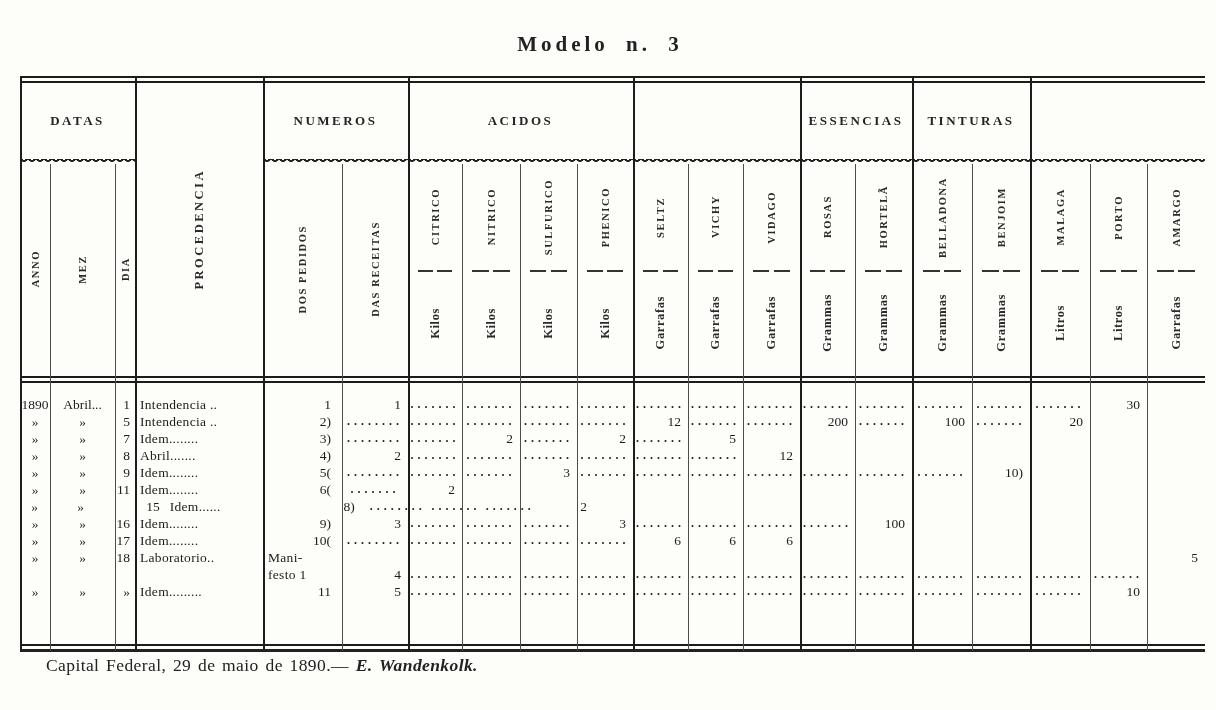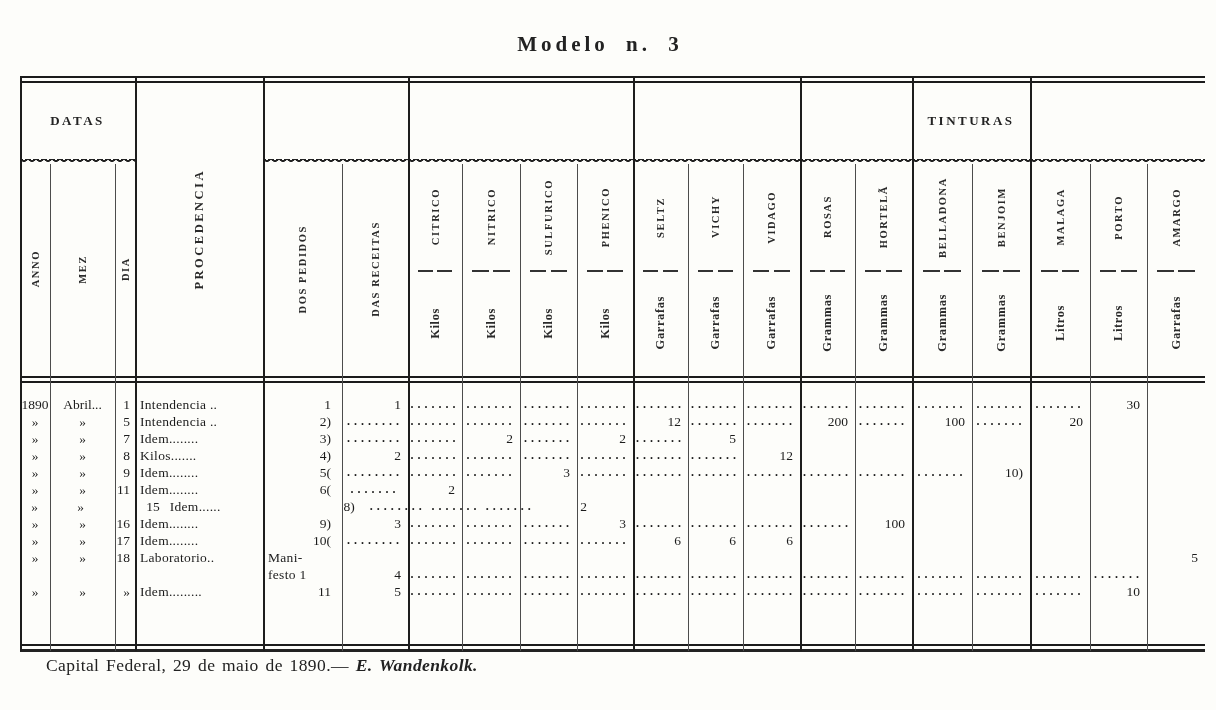--- a/index.html
+++ b/index.html
@@ -75,23 +75,26 @@
 
 <div class="table">
   <div class="hrule hr1"></div>
   <div class="hrule hr2"></div>
   <div class="hrule hr3"></div>
   <div class="hrule hr4"></div>
   <div class="hrule hr5"></div>
   <div class="hrule hr6"></div>
 <div class="gtitle" style="left: 0px; width: 115px; text-align: center;">DATAS</div>
     <div class="wavy" style="left: 0px; width: 115px;"></div>
+    <div class="gtitle" style="left: 243px; width: 145px;">NUMEROS</div>
     <div class="wavy" style="left: 243px; width: 145px;"></div>
+    <div class="gtitle" style="left: 388px; width: 225px;">ACIDOS</div>
     <div class="wavy" style="left: 388px; width: 225px;"></div>
     <div class="wavy" style="left: 613px; width: 167px;"></div>
+    <div class="gtitle" style="left: 780px; width: 112px;">ESSENCIAS</div>
     <div class="wavy" style="left: 780px; width: 112px;"></div>
     <div class="gtitle" style="left: 892px; width: 118px;">TINTURAS</div>
     <div class="wavy" style="left: 892px; width: 118px;"></div>
     <div class="wavy" style="left: 1010px; width: 175px;"></div>
     <div class="clabel" style="left: 0px; width: 30px;">
       <div class="rot">ANNO</div>
     </div>
     <div class="clabel" style="left: 30px; width: 65px;">
       <div class="rot">MEZ</div>
     </div>
@@ -289,21 +292,21 @@
         <div class="tcell c-num" style="width: 60px;"></div>
         <div class="tcell c-num" style="width: 58px;"></div>
         <div class="tcell c-num" style="width: 60px;"></div>
         <div class="tcell c-num" style="width: 57px;"></div>
         <div class="tcell c-num" style="width: 58px;"></div>
       </div>
       <div class="trow">
         <div class="tcell c-center" style="width: 30px;">»</div>
         <div class="tcell c-center" style="width: 65px;">»</div>
         <div class="tcell c-dia" style="width: 20px;">8</div>
-        <div class="tcell c-proc" style="width: 128px;">Kilos.......</div>
+        <div class="tcell c-proc" style="width: 128px;">Abril.......</div>
         <div class="tcell c-ped" style="width: 79px;">4)</div>
         <div class="tcell c-num" style="width: 66px;">2</div>
         <div class="tcell c-dots" style="width: 54px;">.......</div>
         <div class="tcell c-dots" style="width: 58px;">.......</div>
         <div class="tcell c-dots" style="width: 57px;">.......</div>
         <div class="tcell c-dots" style="width: 56px;">.......</div>
         <div class="tcell c-dots" style="width: 55px;">.......</div>
         <div class="tcell c-dots" style="width: 55px;">.......</div>
         <div class="tcell c-num" style="width: 57px;">12</div>
         <div class="tcell c-num" style="width: 55px;"></div>

